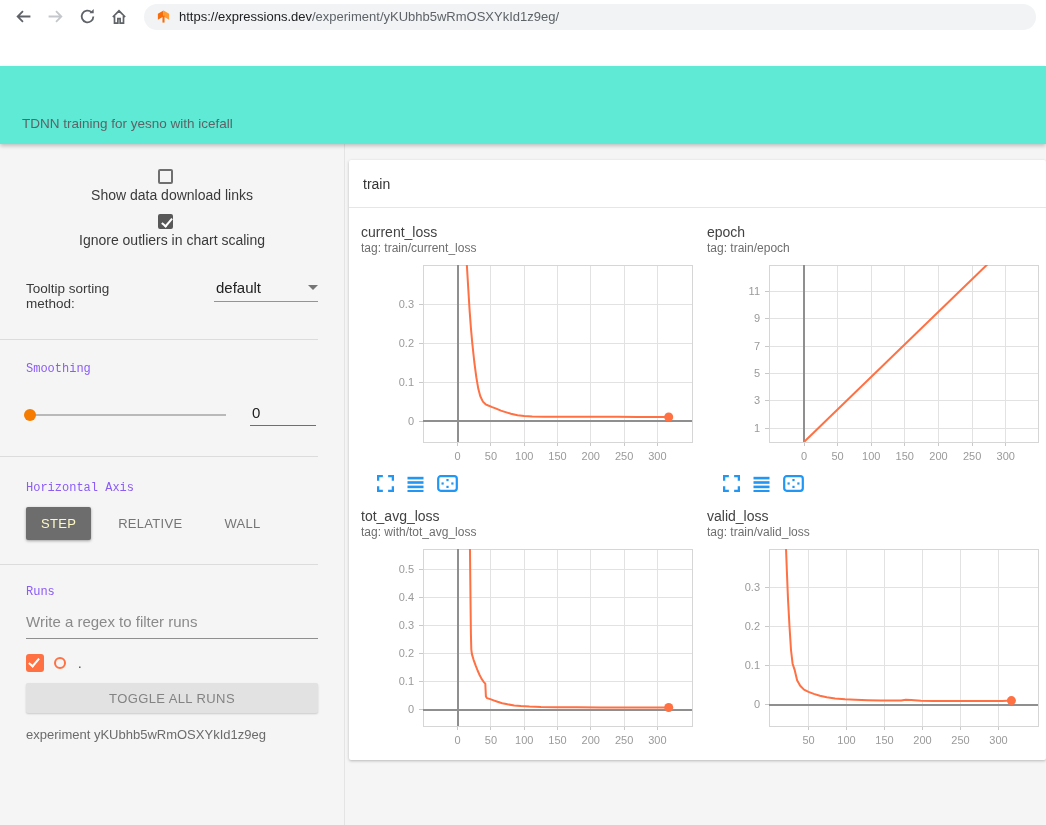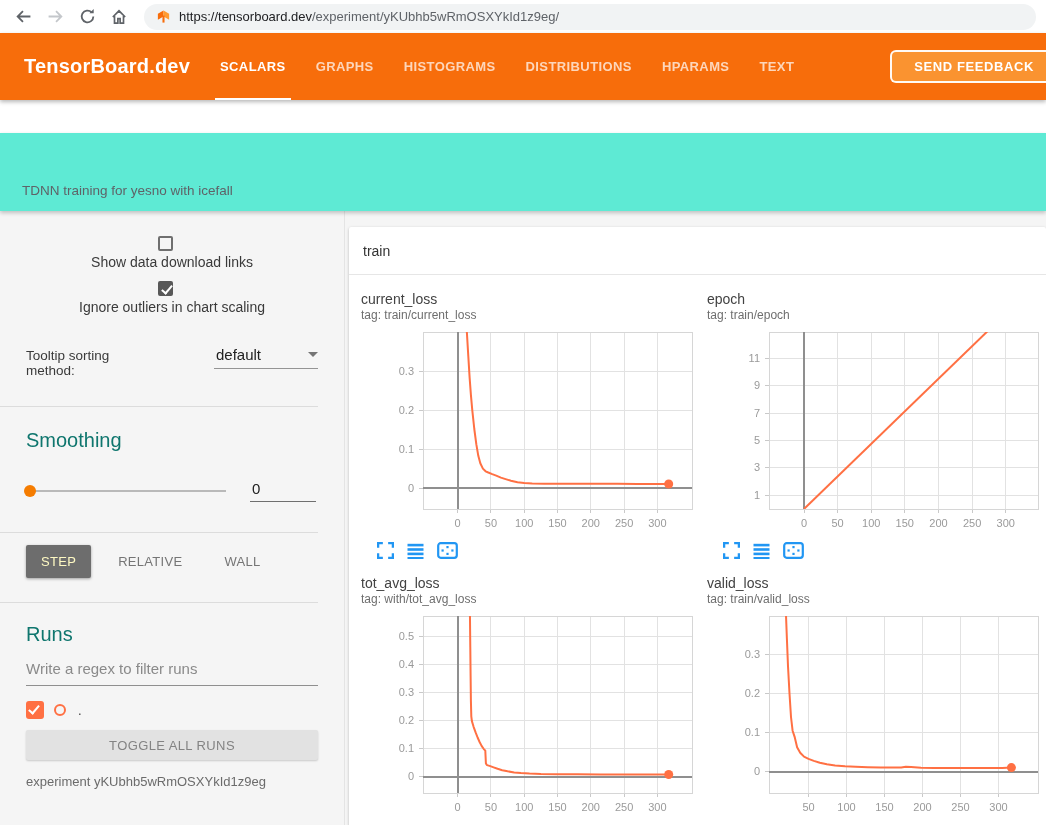--- a/index.html
+++ b/index.html
@@ -37,21 +37,21 @@
   .cb { width:15px; height:15px; border:2px solid #6f6f6f; border-radius:2px; margin-right:14px; position:relative; flex:0 0 auto; }
   .cb.checked { background:#585858; border-color:#585858; }
   .cb.checked::after, .run-cb::after { content:""; position:absolute; left:4px; top:0px; width:4px; height:9px; border:solid #fff; border-width:0 2px 2px 0; transform:rotate(40deg); }
   .check-label { font-size:14px; color:#3a3a3a; line-height:22px; }
 
   .tooltip-row { display:flex; align-items:baseline; margin-top:28px;gap:44px; }
   .tooltip-label { font-size:13.5px; color:#3a3a3a; }
   .select { margin-left:10px; min-width:104px; border-bottom:1px solid #949494; padding:0 2px 5px 2px; font-size:15px; color:#212121; position:relative; cursor:pointer; }
   .select .arrow { position:absolute; right:0; top:6px; width:0; height:0; border-left:5px solid transparent; border-right:5px solid transparent; border-top:5px solid #757575; }
 
-  .section-label { font-size:20px; color:#0f766e; }
+  .section-label { font-size:12px; color:#8b5cf6;font-family:Liberation Mono, monospace; }
   .smoothing-label { margin-top:22px; }
   .slider-row { display:flex; align-items:center; margin-top:28px; }
   .slider-track { position:relative; width:200px; height:2px; background:#b9b9b9; cursor:pointer; }
   .slider-thumb { position:absolute; left:-2px; top:-5px; width:12px; height:12px; border-radius:50%; background:#f57c00; cursor:pointer; }
   .slider-value { margin-left:24px; width:66px; border-bottom:1px solid #6f6f6f; font-size:15px; color:#212121; padding:0 2px 4px 2px; }
 
   .divider.d1 { margin-top:28px; }
   .divider.d2 { margin-top:30px; }
   .divider.d3 { margin-top:24px; }
   .haxis-label { margin-top:24px; }
@@ -113,36 +113,24 @@
       <svg width="18" height="18" viewBox="0 0 16 16">
           <path d="M2.5 8L8 2.5 13.5 8 M4 7v6.5h3v-4h2v4h3V7" stroke="#5f6368" stroke-width="1.5" fill="none"></path>
         </svg>
     </span>
     <div class="url-pill">
       <svg width="15" height="15" viewBox="0 0 16 16">
         <polygon points="2,5 8,1.5 8,8 2,11.5" fill="#f76d0b"></polygon>
         <polygon points="8,1.5 14,5 14,11.5 8,8" fill="#ff9c33"></polygon>
         <rect x="6.9" y="7" width="2.2" height="7.5" fill="#f76d0b"></rect>
       </svg>
-      <span class="url-text"><span>https://tensorboard.dev</span><span class="path">/experiment/yKUbhb5wRmOSXYkId1z9eg/</span></span>
+      <span class="url-text"><span>https://expressions.dev</span><span class="path">/experiment/yKUbhb5wRmOSXYkId1z9eg/</span></span>
     </div>
   </div>
 
-  <div class="tb-header">
-    <div class="tb-logo">TensorBoard.dev</div>
-    <div class="tabs">
-      <div class="tab active">SCALARS</div>
-      <div class="tab">GRAPHS</div>
-      <div class="tab">HISTOGRAMS</div>
-      <div class="tab">DISTRIBUTIONS</div>
-      <div class="tab">HPARAMS</div>
-      <div class="tab">TEXT</div>
-    </div>
-    <div class="feedback-btn">SEND FEEDBACK</div>
-  </div>
 
   <div class="title-band">
     <div class="exp-title">TDNN training for yesno with icefall</div>
   </div>
 
   <div class="main">
 
     <div class="sidebar">
       <div class="check-row">
         <span class="cb"></span>
@@ -166,20 +154,21 @@
       <div class="section-label smoothing-label">Smoothing</div>
       <div class="slider-row">
         <div class="slider-track">
           <div class="slider-thumb"></div>
         </div>
         <div class="slider-value">0</div>
       </div>
 
       <div class="divider d2"></div>
 
+      <div class="section-label haxis-label">Horizontal Axis</div>
       <div class="axis-btns">
         <span class="axis-btn active">STEP</span>
         <span class="axis-btn">RELATIVE</span>
         <span class="axis-btn">WALL</span>
       </div>
 
       <div class="divider d3"></div>
 
       <div class="section-label runs-label">Runs</div>
       <div class="runs-filter">

